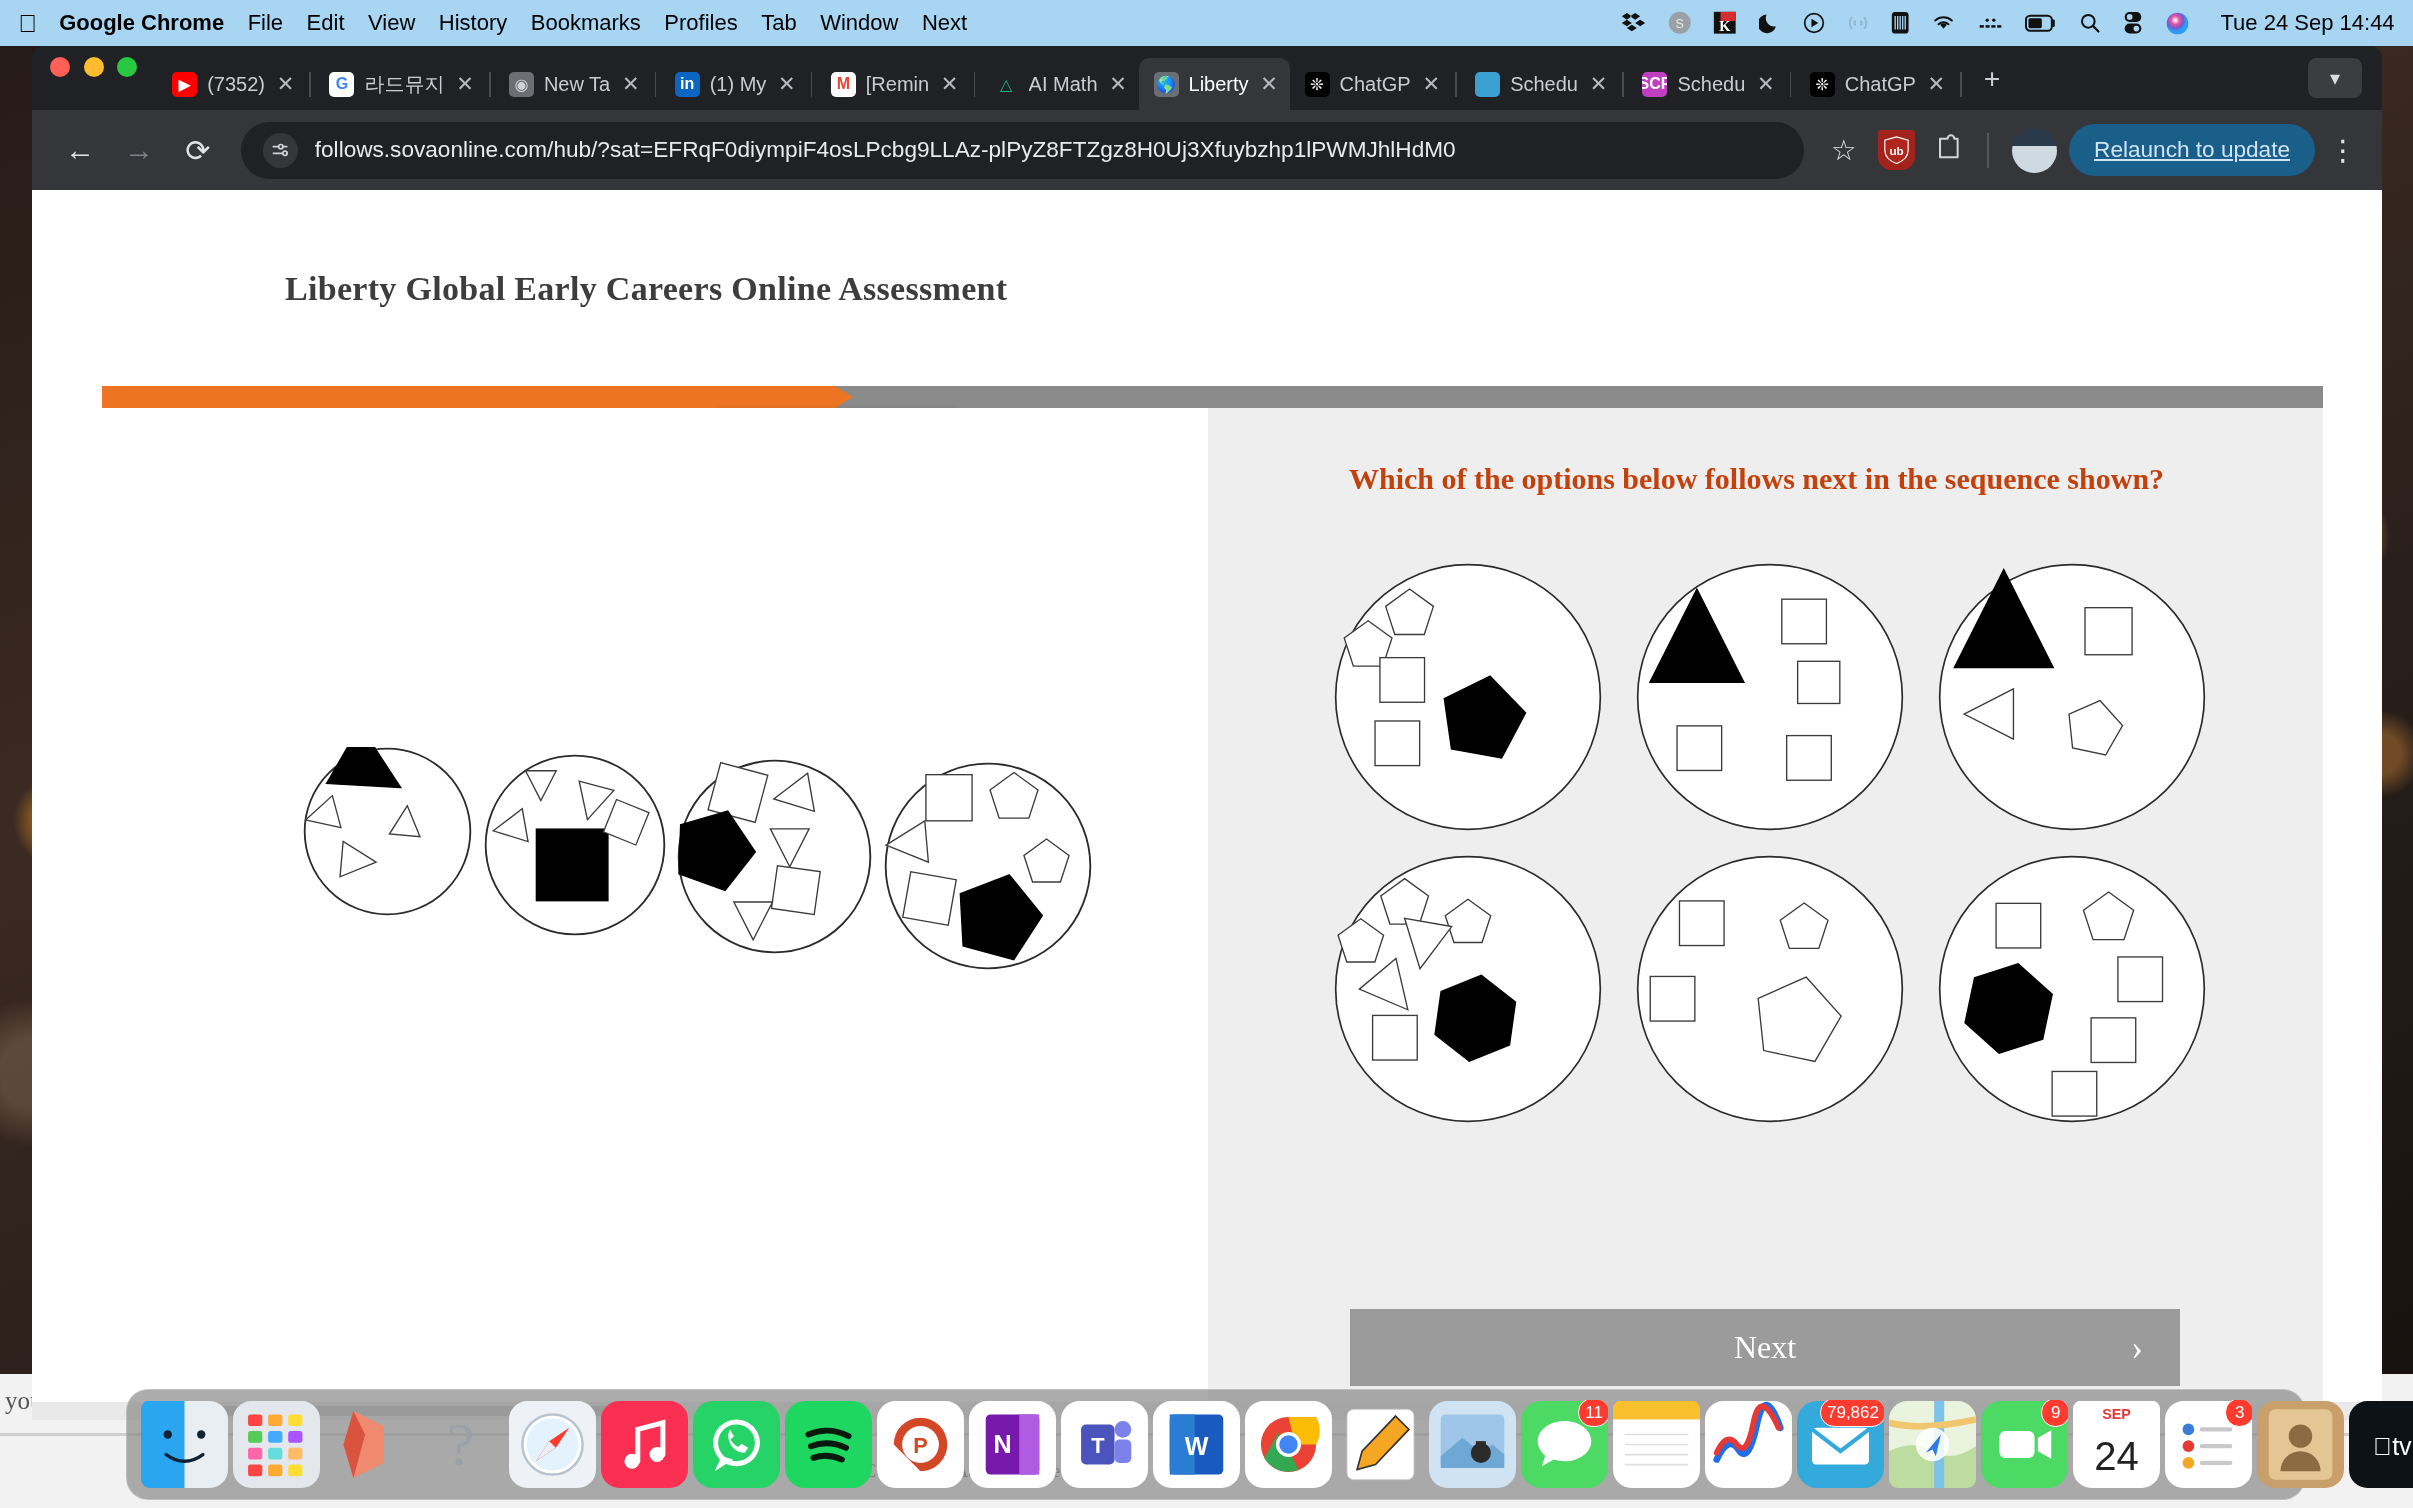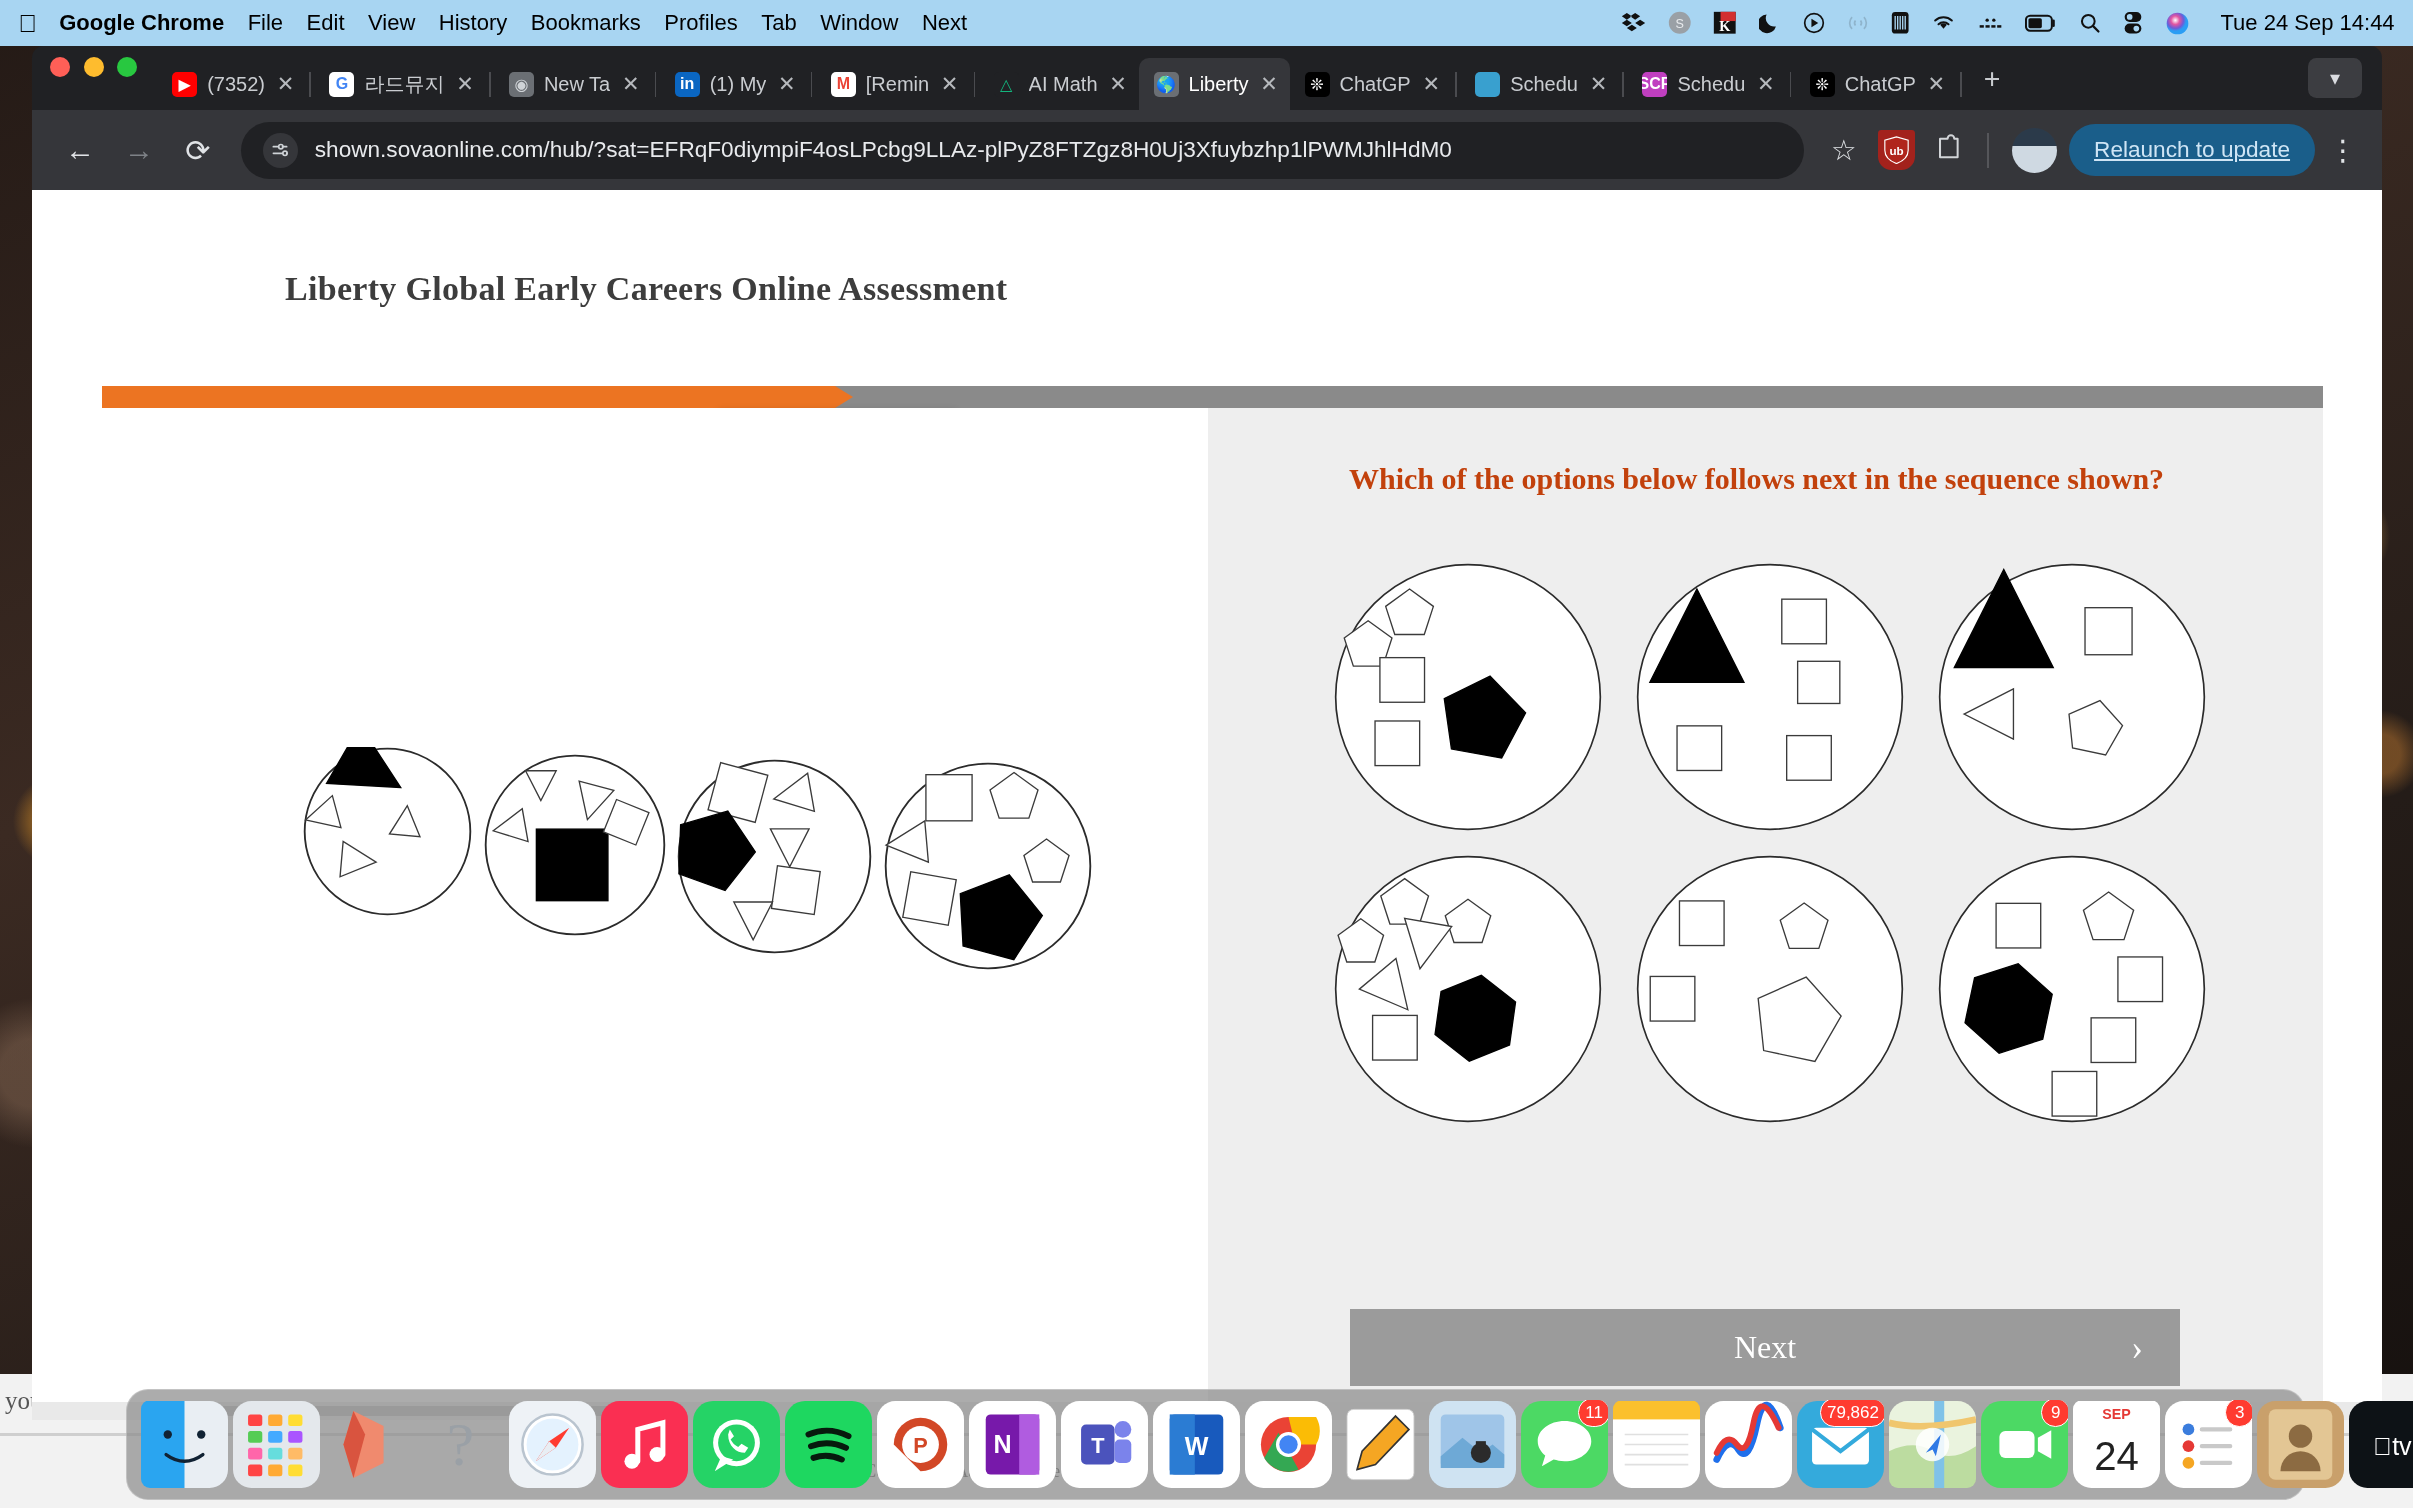--- a/index.html
+++ b/index.html
@@ -417,21 +417,21 @@
     <div id="omnibox">
       <span class="lock">
         <svg width="20" height="20" viewBox="0 0 24 24">
             <g stroke="#cfd3d7" stroke-width="2" stroke-linecap="round">
               <path d="M4 8h6M15 8h5M4 16h11M20 16h0"></path>
             </g>
             <circle cx="13" cy="8" r="2.6" fill="none" stroke="#cfd3d7" stroke-width="2"></circle>
             <circle cx="18" cy="16" r="2.6" fill="none" stroke="#cfd3d7" stroke-width="2"></circle>
           </svg>
       </span>
-      <span class="url">shown.sovaonline.com/hub/?sat=EFRqF0diympiF4osLPcbg9LLAz-plPyZ8FTZgz8H0Uj3Xfuybzhp1lPWMJhlHdM0</span>
+      <span class="url">follows.sovaonline.com/hub/?sat=EFRqF0diympiF4osLPcbg9LLAz-plPyZ8FTZgz8H0Uj3Xfuybzhp1lPWMJhlHdM0</span>
     </div>
 
     <div class="star">☆</div>
     <div class="ublock">
       <svg width="25" height="28.5" viewBox="0 0 30 34" style="font-size:20px">
           <path d="M15 1 1 5v12c0 8 6 13 14 16 8-3 14-8 14-16V5z" fill="#b0251c" stroke="#fff" stroke-width="1.4"></path>
           <text x="15" y="23" font-size="14" text-anchor="middle" fill="#fff" font-family="Liberation Sans" font-weight="bold">ub</text>
         </svg>
     </div>
     <div class="ext">

